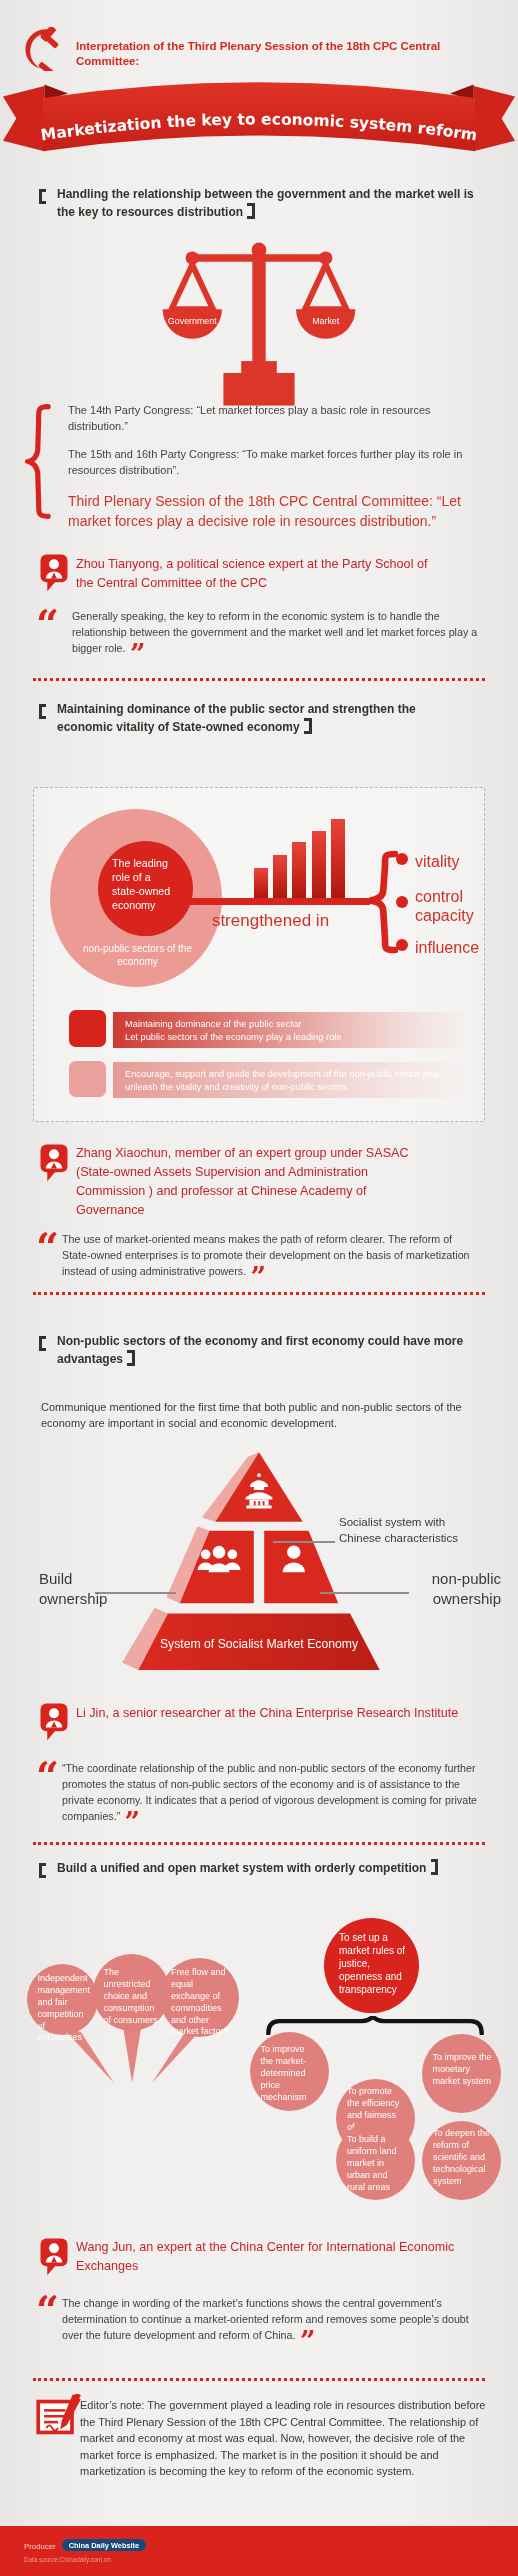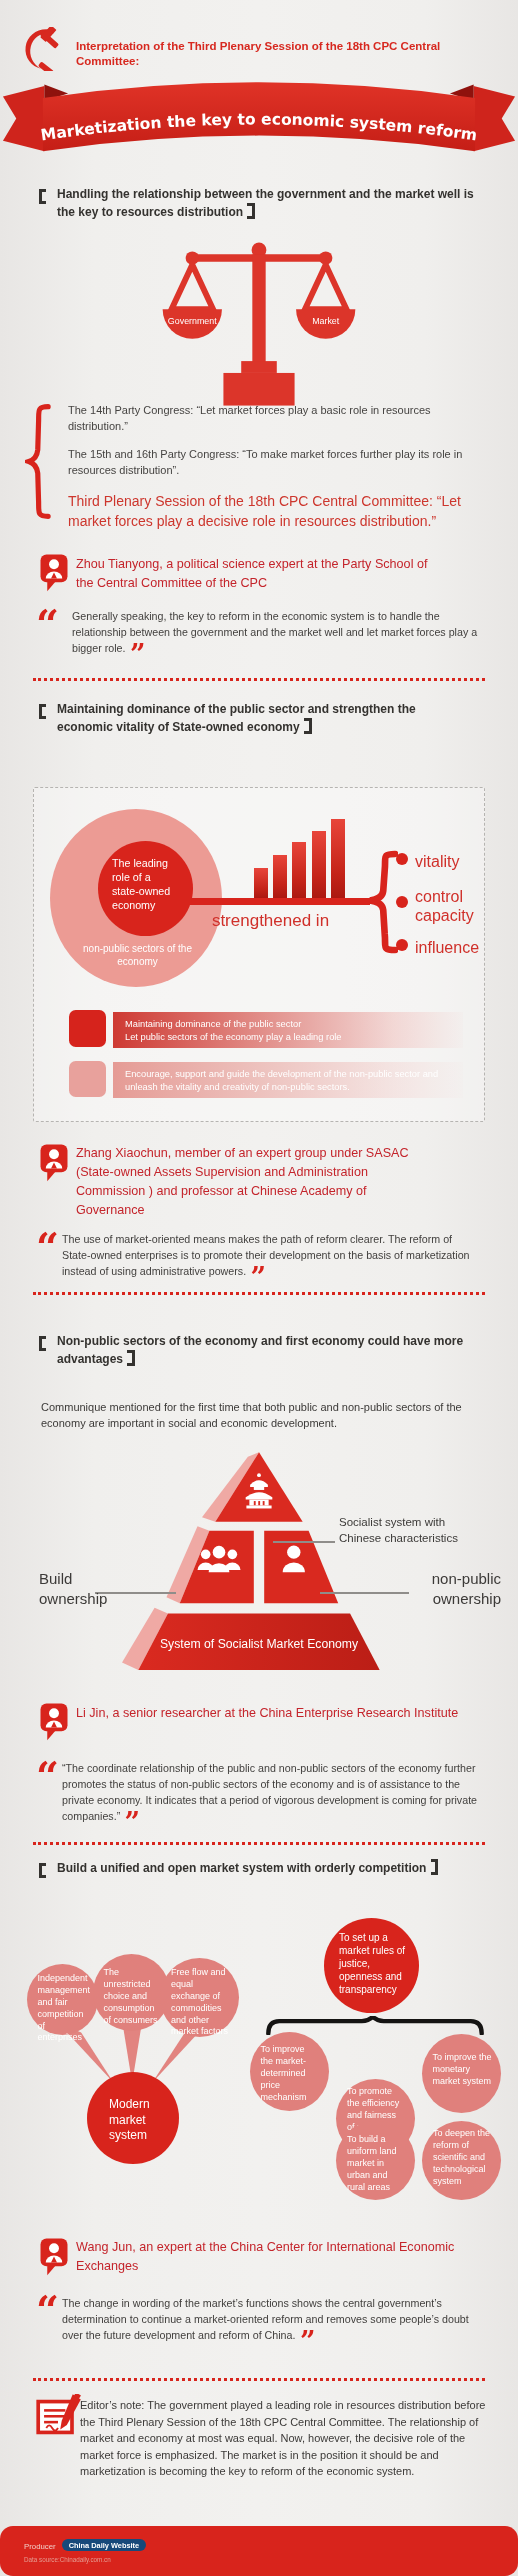--- a/index.html
+++ b/index.html
@@ -261,23 +261,20 @@
   </svg>
   <div class="abs pinkc" style="left:27px;top:1964px;width:71px;height:71px;">
     <div class="t" style="left:10.4px;top:9px;width:53px;">Independent management and fair competition of enterprises</div>
   </div>
   <div class="abs pinkc" style="left:93px;top:1954px;width:77px;height:77px;">
     <div class="t" style="left:10.4px;top:13.3px;width:59px;">The unrestricted choice and consumption of consumers</div>
   </div>
   <div class="abs pinkc" style="left:160px;top:1958px;width:79px;height:79px;">
     <div class="t" style="left:11px;top:9px;width:59px;">Free flow and equal exchange of commodities and other market factors</div>
   </div>
-  <div class="abs redc" style="left:87px;top:2072px;width:92px;height:92px;">
-    <div class="abs" style="left:22px;top:25px;width:53px;font-size:12px;line-height:1.3;color:#fff;">Modern market system</div>
-  </div>
 
   <div class="abs redc" style="left:324px;top:1918px;width:95px;height:95px;">
     <div class="abs" style="left:15px;top:13.3px;width:70px;font-size:10px;line-height:1.3;color:#fff;">To set up a market rules of justice, openness and transparency</div>
   </div>
   <svg class="abs" style="left:264px;top:2016px;" width="222" height="19" viewBox="0 0 300 26">
     <path d="M4,24 Q4,7 19,7 L132,7 Q141,7 147,1 Q153,7 162,7 L281,7 Q296,7 296,24" stroke="#151413" stroke-width="6" fill="none" stroke-linecap="round"></path>
   </svg>
 
   <div class="abs pinkc" style="left:250px;top:2032px;width:79px;height:79px;">
     <div class="t" style="left:10.4px;top:12px;width:59px;">To improve the market-determined price mechanism</div>
@@ -316,20 +313,20 @@
     <line x1="11" y1="30" x2="40" y2="30" stroke="#d8241c" stroke-width="3.5"></line>
     <line x1="11" y1="38" x2="30" y2="38" stroke="#d8241c" stroke-width="3.5"></line>
     <path d="M14,46 q4,-7 8,0 t8,0" stroke="#d8241c" stroke-width="2.5" fill="none"></path>
     <g fill="#d8241c">
       <polygon points="50,0 61,7 42,42 33,48 35,36"></polygon>
       <rect x="52" y="-2" width="8" height="6" transform="rotate(32 54 2)"></rect>
     </g>
   </svg>
   <div class="abs" style="left:80px;top:2397px;width:406px;color:#3c3a38;font-size:11px;line-height:1.5;">Editor’s note: The government played a leading role in resources distribution before the Third Plenary Session of the 18th CPC Central Committee. The relationship of market and economy at most was equal. Now, however, the decisive role of the market force is emphasized. The market is in the position it should be and marketization is becoming the key to reform of the economic system.</div>
 
-  <div class="abs footer" style="left:0;top:2526px;width:518px;height:50px;border-radius:13px;">
+  <div class="abs footer" style="left:0;top:2526px;width:518px;height:50px;">
     <span class="abs" style="left:24px;top:15.6px;color:#f2cdc7;font-size:7.8px;">Producer</span>
     <span class="abs badge" style="left:62px;top:13.3px;">China Daily Website</span>
     <span class="abs" style="left:24px;top:30px;color:#e59d93;font-size:6.3px;">Data source:Chinadaily.com.cn</span>
   </div>
 
 </div>
 
 
 </body></html>

